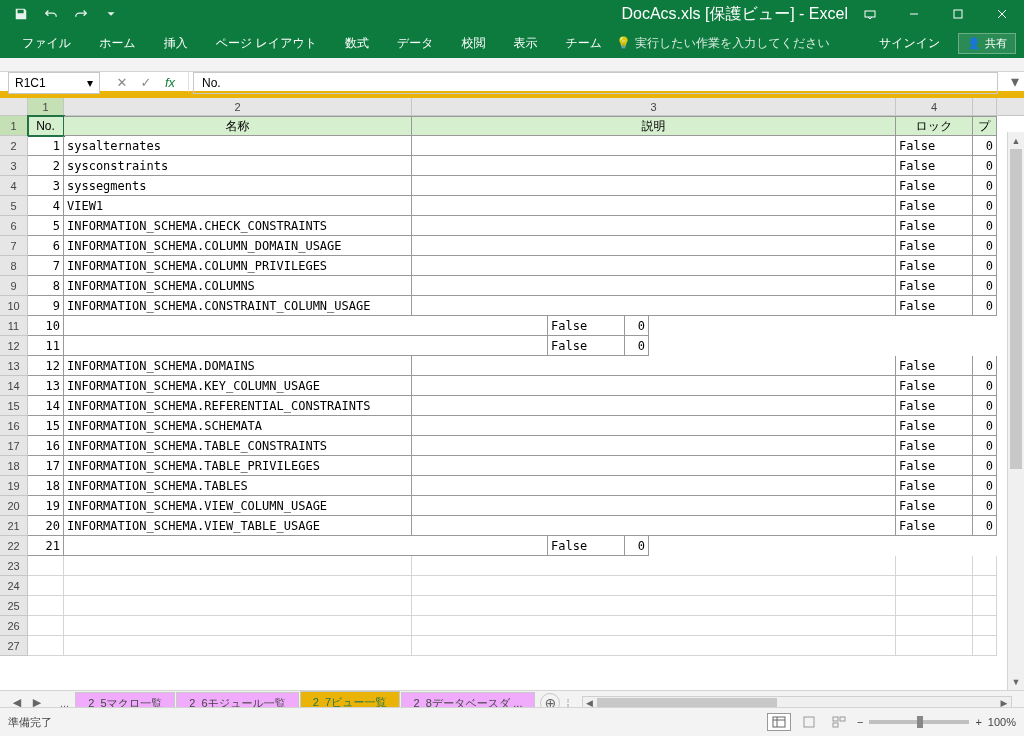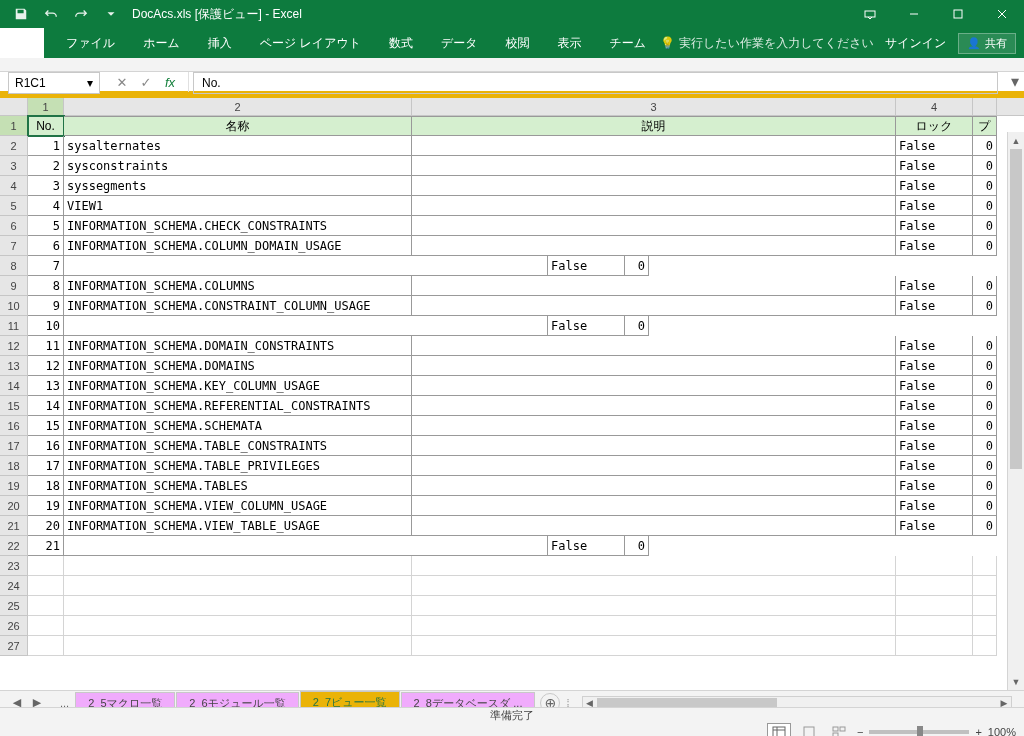--- a/index.html
+++ b/index.html
@@ -1,27 +1,27 @@
 <!DOCTYPE html>
 <html><head>
 <meta charset="utf-8">
 <style>
 * { margin: 0; padding: 0; box-sizing: border-box; font-family: "Yu Gothic UI", "Meiryo", sans-serif; }
 body { width: 1024px; height: 736px; background: #fff; overflow: hidden; position: relative; }
 .titlebar { height: 28px; background: #0d7b3e; display: flex; align-items: center; color: #fff; font-size: 12px; }
 .qat { display: flex; align-items: center; gap: 4px; padding: 0 8px; }
 .qat-btn { width: 26px; height: 22px; display: flex; align-items: center; justify-content: center; opacity: 0.9; }
 .qat-btn svg { width: 14px; height: 14px; }
-.title-center { flex: 1; text-align: left; font-size: 12px; }
+.title-center { flex: 1; text-align: right; font-size: 16px; }
 .win-controls { display: flex; }
 .win-btn { width: 44px; height: 28px; display: flex; align-items: center; justify-content: center; }
 .win-btn svg { width: 12px; height: 12px; stroke: #fff; fill: none; stroke-width: 1; }
-.ribbon-tabs { height: 30px; background: #0d7b3e; display: flex; align-items: center; color: #fff; font-size: 12px; padding: 0 8px; margin-left: 44px; }
+.ribbon-tabs { height: 30px; background: #0d7b3e; display: flex; align-items: center; color: #fff; font-size: 12px; padding: 0 8px; }
 .ribbon-tab { padding: 0 14px; height: 30px; display: flex; align-items: center; }
-.ribbon-right { margin-left: auto; display: flex; align-items: center; gap: 12px; }
+.ribbon-right { margin-left: auto; display: flex; align-items: center; gap: 18px; }
 .tell-me { display: flex; align-items: center; gap: 4px; opacity: 0.85; }
 .share-btn { background: rgba(255,255,255,0.12); border: 1px solid rgba(255,255,255,0.3); padding: 2px 8px; display: flex; align-items: center; gap: 4px; font-size: 11px; }
 .collapsed-ribbon { height: 14px; background: #f3f3f3; border-bottom: 1px solid #d4d4d4; }
 .formula-bar { height: 26px; background: #fff; border-bottom: 7px solid #eab308; display: flex; align-items: flex-start; }
 .name-box { width: 92px; height: 22px; border: 1px solid #c8c8c8; margin: 0 4px 0 8px; display: flex; align-items: center; padding: 0 6px; font-size: 12px; background: #fff; justify-content: space-between; }
 .fx-btns { display: flex; align-items: center; gap: 4px; padding: 0 8px; border-right: 1px solid #e0e0e0; }
 .fx-btn { width: 20px; height: 20px; display: flex; align-items: center; justify-content: center; color: #888; font-size: 13px; }
 .fx-label { font-style: italic; font-size: 13px; color: #15803d; }
 .formula-input { flex: 1; height: 22px; border: 1px solid #c8c8c8; margin: 0 8px 0 4px; padding: 0 8px; font-size: 12px; display: flex; align-items: center; }
 .formula-expand { width: 18px; display: flex; align-items: center; justify-content: center; color: #666; }
@@ -46,21 +46,21 @@
 .sheet-tabs { position: absolute; bottom: 22px; left: 0; right: 0; height: 24px; background: #f3f3f3; border-top: 1px solid #d4d4d4; display: flex; align-items: center; font-size: 11px; }
 .tab-nav { display: flex; gap: 2px; padding: 0 8px; }
 .tab-nav-btn { width: 18px; height: 18px; display: flex; align-items: center; justify-content: center; color: #666; }
 .tab-ellipsis { padding: 0 6px; color: #666; }
 .sheet-tab { padding: 3px 12px; border: 1px solid #c8c8c8; border-bottom: none; background: #f0abfc; margin-right: 1px; color: #444; }
 .sheet-tab.active { background: #eab308; border-bottom: 2px solid #217346; color: #217346; font-weight: 500; }
 .sheet-add { width: 20px; height: 20px; display: flex; align-items: center; justify-content: center; color: #666; border: 1px solid #c8c8c8; border-radius: 50%; margin-left: 4px; font-size: 14px; }
 .hscroll { flex: 1; margin: 0 12px; height: 14px; background: #f0f0f0; border: 1px solid #d0d0d0; position: relative; display: flex; align-items: center; }
 .hscroll-thumb { position: absolute; left: 14px; width: 180px; height: 10px; background: #c8c8c8; }
 .hscroll-arrow { width: 14px; height: 14px; display: flex; align-items: center; justify-content: center; font-size: 9px; color: #666; }
-.statusbar { position: absolute; bottom: 0; left: 0; right: 0; height: 29px; background: #f3f3f3; border-top: 1px solid #d4d4d4; display: flex; align-items: center; font-size: 11px; padding: 0 8px; color: #444; flex-direction: column; }
+.statusbar { position: absolute; bottom: 0; left: 0; right: 0; height: 29px; background: #f3f3f3; border-top: 1px solid #d4d4d4; display: flex; align-items: center; font-size: 11px; padding: 0 8px; color: #444; }
 .status-right { margin-left: auto; display: flex; align-items: center; gap: 6px; }
 .view-btn { width: 24px; height: 18px; display: flex; align-items: center; justify-content: center; border: 1px solid transparent; }
 .view-btn.active { border-color: #999; background: #fff; }
 .zoom-slider { width: 100px; height: 4px; background: #c0c0c0; position: relative; }
 .zoom-thumb { position: absolute; left: 48px; top: -4px; width: 6px; height: 12px; background: #888; }
 .vscroll { position: absolute; right: 0; top: 132px; width: 17px; bottom: 46px; background: #f0f0f0; border-left: 1px solid #d4d4d4; }
 .vscroll-arrow { height: 17px; display: flex; align-items: center; justify-content: center; font-size: 9px; color: #666; }
 .vscroll-thumb { position: absolute; top: 17px; left: 2px; right: 2px; height: 320px; background: #c8c8c8; }
 </style>
 </head>
@@ -219,20 +219,21 @@
         <div class="row-head">7</div>
         <div class="cell data-cell num-cell c1">6</div>
         <div class="cell data-cell c2">INFORMATION_SCHEMA.COLUMN_DOMAIN_USAGE</div>
         <div class="cell data-cell c3"></div>
         <div class="cell data-cell c4">False</div>
         <div class="cell data-cell num-cell c5">0</div>
       </div>
       <div class="row">
         <div class="row-head">8</div>
         <div class="cell data-cell num-cell c1">7</div>
+        <div class="cell data-cell c2">INFORMATION_SCHEMA.COLUMN_PRIVILEGES</div>
         <div class="cell data-cell c3"></div>
         <div class="cell data-cell c4">False</div>
         <div class="cell data-cell num-cell c5">0</div>
       </div>
       <div class="row">
         <div class="row-head">9</div>
         <div class="cell data-cell num-cell c1">8</div>
         <div class="cell data-cell c2">INFORMATION_SCHEMA.COLUMNS</div>
         <div class="cell data-cell c3"></div>
         <div class="cell data-cell c4">False</div>
@@ -249,21 +250,20 @@
       <div class="row">
         <div class="row-head">11</div>
         <div class="cell data-cell num-cell c1">10</div>
         <div class="cell data-cell c3"></div>
         <div class="cell data-cell c4">False</div>
         <div class="cell data-cell num-cell c5">0</div>
       </div>
       <div class="row">
         <div class="row-head">12</div>
         <div class="cell data-cell num-cell c1">11</div>
-        <div class="cell data-cell c2">INFORMATION_SCHEMA.DOMAIN_CONSTRAINTS</div>
         <div class="cell data-cell c3"></div>
         <div class="cell data-cell c4">False</div>
         <div class="cell data-cell num-cell c5">0</div>
       </div>
       <div class="row">
         <div class="row-head">13</div>
         <div class="cell data-cell num-cell c1">12</div>
         <div class="cell data-cell c2">INFORMATION_SCHEMA.DOMAINS</div>
         <div class="cell data-cell c3"></div>
         <div class="cell data-cell c4">False</div>

